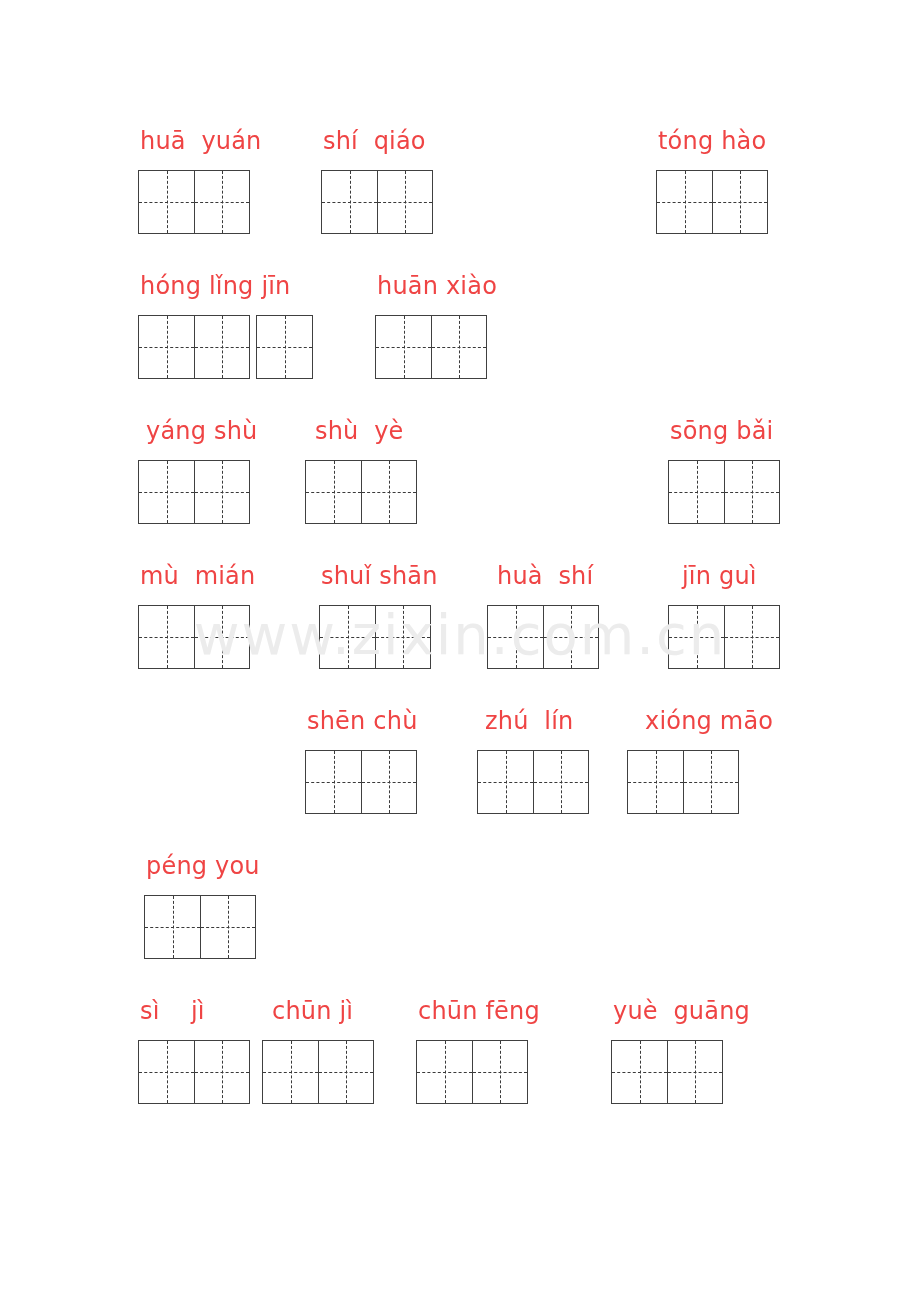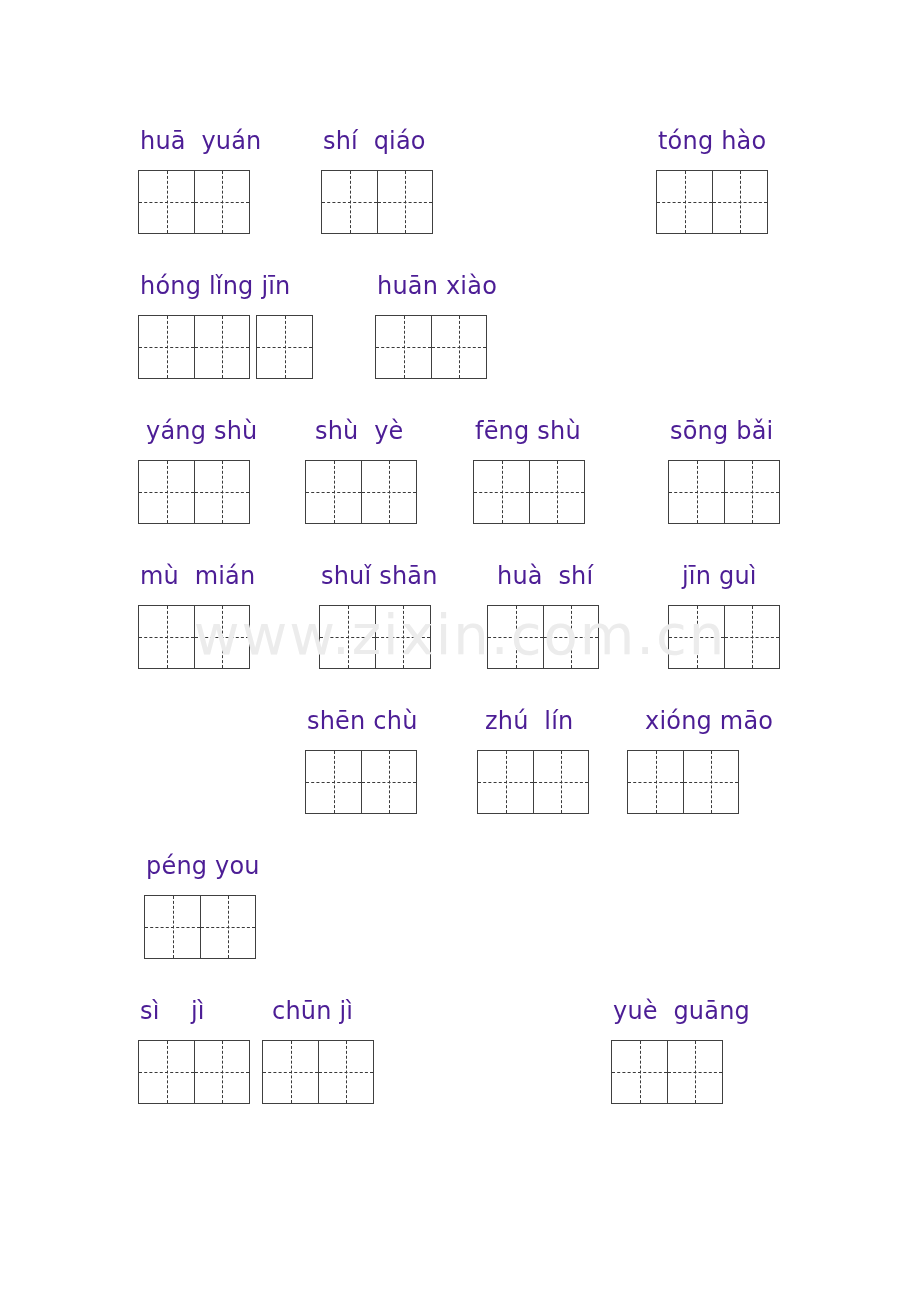--- a/index.html
+++ b/index.html
@@ -41,21 +41,21 @@
     height: 124px;
   }
 
   
   .exercise-item {
     position: absolute;
     top: 0;
   }
 
   .pinyin-label {
-    color: #4c1d95;
+    color: #ef4444;
     font-size: 24px;
     line-height: 30px;
     white-space: pre;
     letter-spacing: 0.2px;
     font-family: "DejaVu Sans", "Liberation Sans", sans-serif;
     height: 32px;
     margin-bottom: 0;
   }
 
   .grid-row {
@@ -196,29 +196,20 @@
         </div>
         <div class="exercise-item" style="left: 167px;">
           <div class="pinyin-label" style="margin-left: 10px;">shù  yè</div>
           <div class="grid-row">
             <div class="tzg-group">
               <div class="tzg-cell" style="width: 55px; height: 62px;"></div>
               <div class="tzg-cell" style="width: 55px; height: 62px;"></div>
             </div>
           </div>
         </div>
-        <div class="exercise-item" style="left: 335px;">
-          <div class="pinyin-label" style="margin-left: 2px;">fēng shù</div>
-          <div class="grid-row">
-            <div class="tzg-group">
-              <div class="tzg-cell" style="width: 55px; height: 62px;"></div>
-              <div class="tzg-cell" style="width: 55px; height: 62px;"></div>
-            </div>
-          </div>
-        </div>
         <div class="exercise-item" style="left: 530px;">
           <div class="pinyin-label" style="margin-left: 2px;">sōng bǎi</div>
           <div class="grid-row">
             <div class="tzg-group">
               <div class="tzg-cell" style="width: 55px; height: 62px;"></div>
               <div class="tzg-cell" style="width: 55px; height: 62px;"></div>
             </div>
           </div>
         </div>
       </div>
@@ -312,20 +303,29 @@
         </div>
         <div class="exercise-item" style="left: 124px;">
           <div class="pinyin-label" style="margin-left: 10px;">chūn jì</div>
           <div class="grid-row">
             <div class="tzg-group">
               <div class="tzg-cell" style="width: 55px; height: 62px;"></div>
               <div class="tzg-cell" style="width: 55px; height: 62px;"></div>
             </div>
           </div>
         </div>
+        <div class="exercise-item" style="left: 278px;">
+          <div class="pinyin-label" style="margin-left: 2px;">chūn fēng</div>
+          <div class="grid-row">
+            <div class="tzg-group">
+              <div class="tzg-cell" style="width: 55px; height: 62px;"></div>
+              <div class="tzg-cell" style="width: 55px; height: 62px;"></div>
+            </div>
+          </div>
+        </div>
         <div class="exercise-item" style="left: 473px;">
           <div class="pinyin-label" style="margin-left: 2px;">yuè  guāng</div>
           <div class="grid-row">
             <div class="tzg-group">
               <div class="tzg-cell" style="width: 55px; height: 62px;"></div>
               <div class="tzg-cell" style="width: 55px; height: 62px;"></div>
             </div>
           </div>
         </div>
       </div>

